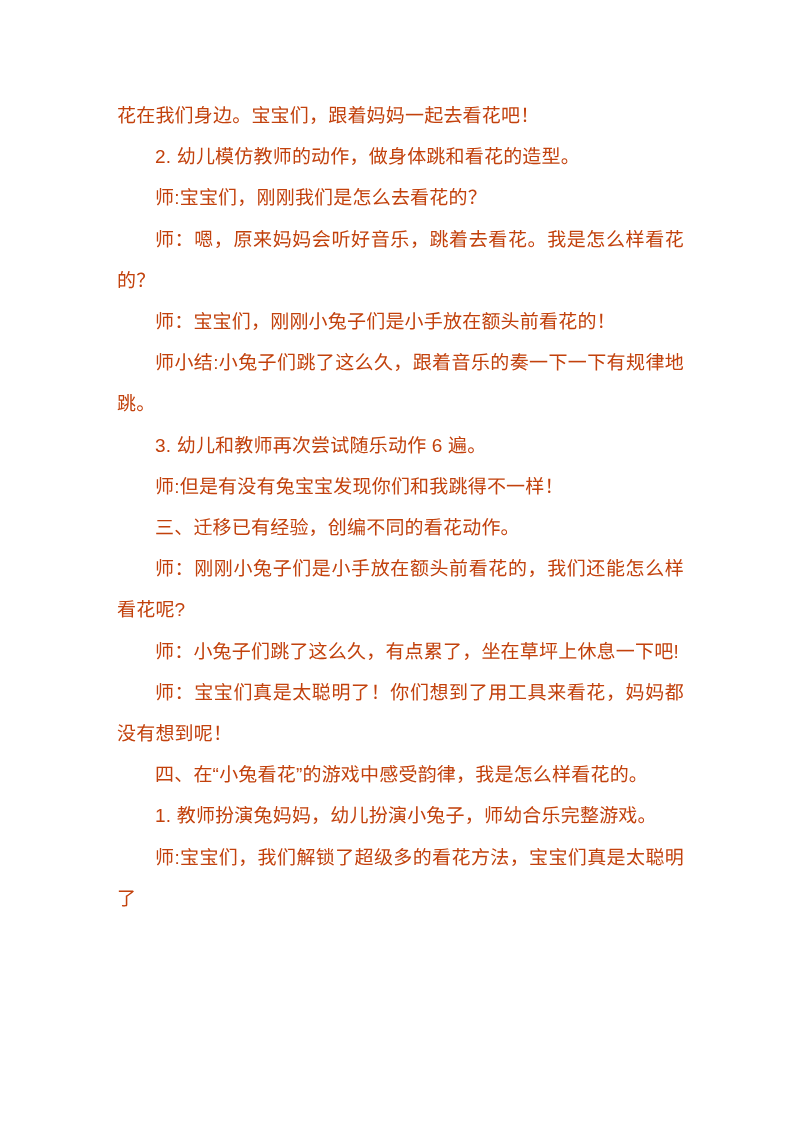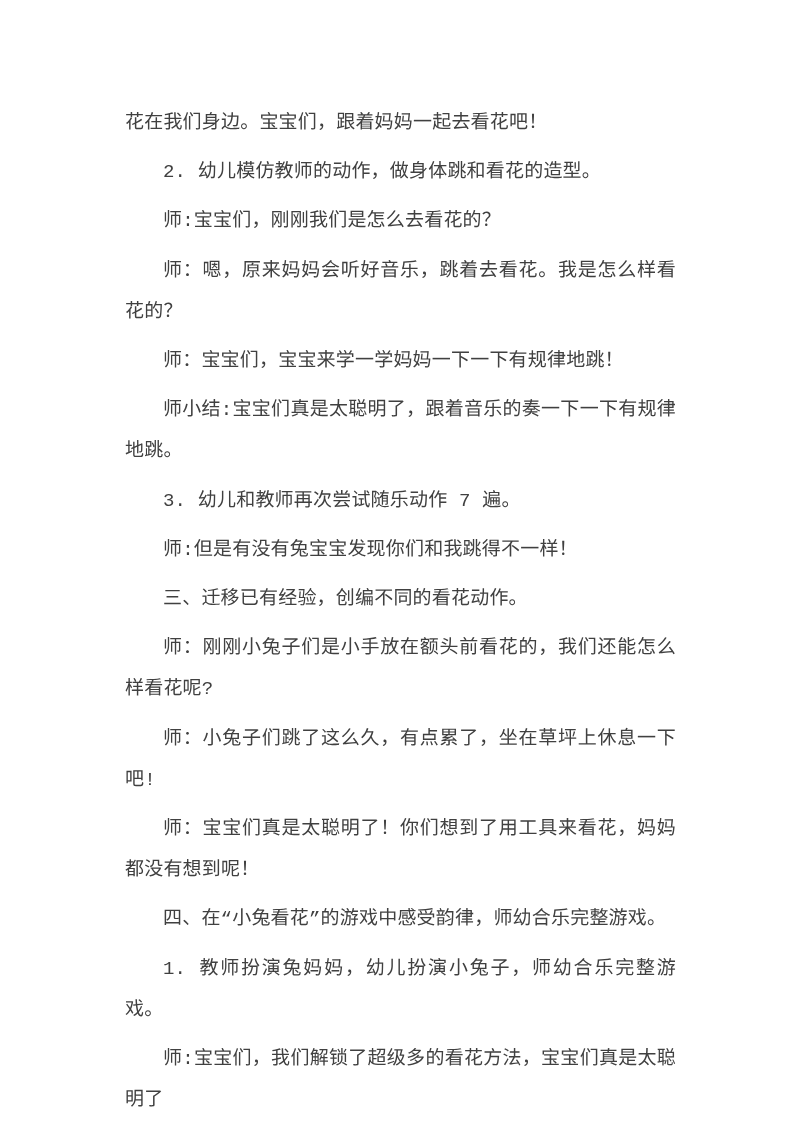--- a/index.html
+++ b/index.html
@@ -13,49 +13,49 @@
     height: 1123px;
     background: #ffffff;
     box-sizing: border-box;
     padding: 95px 110px 0 117px;
     overflow: hidden;
   }
   .doc-body {
     width: 100%;
   }
   .para {
-    margin: 8px;
+    margin: 0;
     padding: 0;
-    font-family: Liberation Mono, monospace;
+    font-family: Liberation Sans, sans-serif;
     font-size: 19px;
     line-height: 41.2px;
-    color: #404040;
+    color: #c2410c;
     text-align: justify;
     text-justify: inter-ideograph;
     letter-spacing: 0.2px;
     word-break: break-all;
   }
   .para.indent {
     text-indent: 2em;
   }
 </style>
 </head>
 <body>
 
 <div class="page">
   <div class="doc-body">
       <p class="para">花在我们身边。宝宝们，跟着妈妈一起去看花吧！</p>
       <p class="para indent">2. 幼儿模仿教师的动作，做身体跳和看花的造型。</p>
       <p class="para indent">师:宝宝们，刚刚我们是怎么去看花的？</p>
       <p class="para indent">师：嗯，原来妈妈会听好音乐，跳着去看花。我是怎么样看花的？</p>
-      <p class="para indent">师：宝宝们，宝宝来学一学妈妈一下一下有规律地跳！</p>
-      <p class="para indent">师小结:宝宝们真是太聪明了，跟着音乐的奏一下一下有规律地跳。</p>
-      <p class="para indent">3. 幼儿和教师再次尝试随乐动作 7 遍。</p>
+      <p class="para indent">师：宝宝们，刚刚小兔子们是小手放在额头前看花的！</p>
+      <p class="para indent">师小结:小兔子们跳了这么久，跟着音乐的奏一下一下有规律地跳。</p>
+      <p class="para indent">3. 幼儿和教师再次尝试随乐动作 6 遍。</p>
       <p class="para indent">师:但是有没有兔宝宝发现你们和我跳得不一样！</p>
       <p class="para indent">三、迁移已有经验，创编不同的看花动作。</p>
       <p class="para indent">师：刚刚小兔子们是小手放在额头前看花的，我们还能怎么样看花呢?</p>
       <p class="para indent">师：小兔子们跳了这么久，有点累了，坐在草坪上休息一下吧!</p>
       <p class="para indent">师：宝宝们真是太聪明了！你们想到了用工具来看花，妈妈都没有想到呢！</p>
-      <p class="para indent">四、在“小兔看花”的游戏中感受韵律，师幼合乐完整游戏。</p>
+      <p class="para indent">四、在“小兔看花”的游戏中感受韵律，我是怎么样看花的。</p>
       <p class="para indent">1. 教师扮演兔妈妈，幼儿扮演小兔子，师幼合乐完整游戏。</p>
       <p class="para indent">师:宝宝们，我们解锁了超级多的看花方法，宝宝们真是太聪明了</p>
     </div>
 </div>
 
 </body></html>

